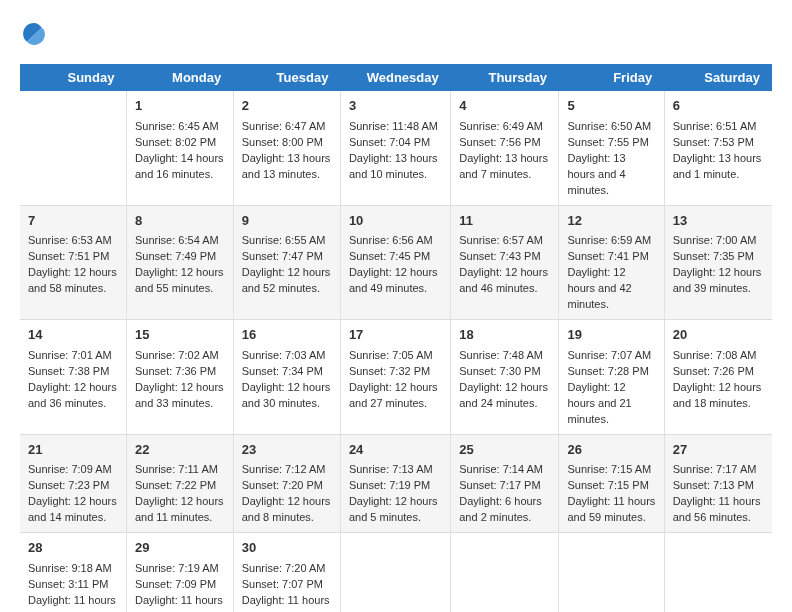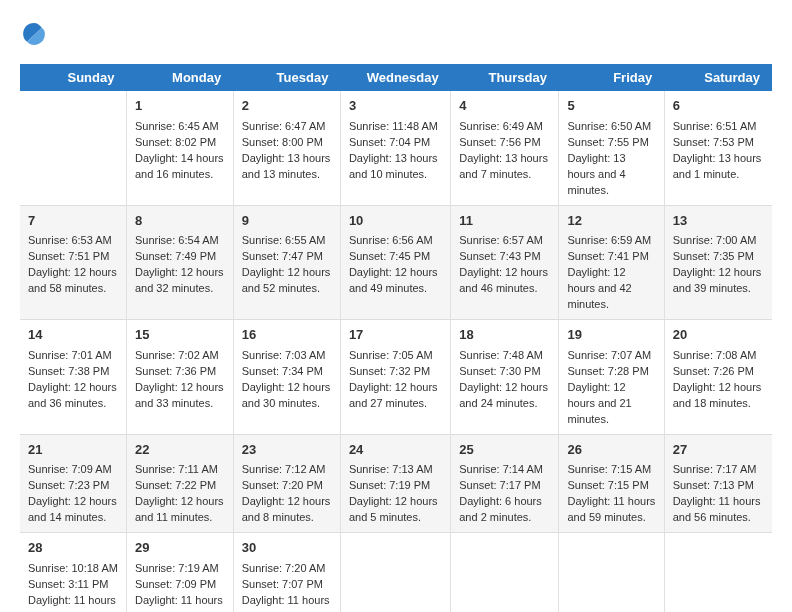--- a/index.html
+++ b/index.html
@@ -164,21 +164,21 @@
         <td>
           <span class="day-num">7</span>
           <div>Sunrise: 6:53 AM</div>
           <div>Sunset: 7:51 PM</div>
           <div>Daylight: 12 hours and 58 minutes.</div>
         </td>
         <td>
           <span class="day-num">8</span>
           <div>Sunrise: 6:54 AM</div>
           <div>Sunset: 7:49 PM</div>
-          <div>Daylight: 12 hours and 32 minutes.</div>
+          <div>Daylight: 12 hours and 55 minutes.</div>
         </td>
         <td>
           <span class="day-num">9</span>
           <div>Sunrise: 6:55 AM</div>
           <div>Sunset: 7:47 PM</div>
           <div>Daylight: 12 hours and 52 minutes.</div>
         </td>
         <td>
           <span class="day-num">10</span>
           <div>Sunrise: 6:56 AM</div>
@@ -288,21 +288,21 @@
         <td>
           <span class="day-num">27</span>
           <div>Sunrise: 7:17 AM</div>
           <div>Sunset: 7:13 PM</div>
           <div>Daylight: 11 hours and 56 minutes.</div>
         </td>
       </tr>
       <tr>
         <td>
           <span class="day-num">28</span>
-          <div>Sunrise: 10:18 AM</div>
+          <div>Sunrise: 9:18 AM</div>
           <div>Sunset: 3:11 PM</div>
           <div>Daylight: 11 hours and 53 minutes.</div>
         </td>
         <td>
           <span class="day-num">29</span>
           <div>Sunrise: 7:19 AM</div>
           <div>Sunset: 7:09 PM</div>
           <div>Daylight: 11 hours and 49 minutes.</div>
         </td>
         <td>

